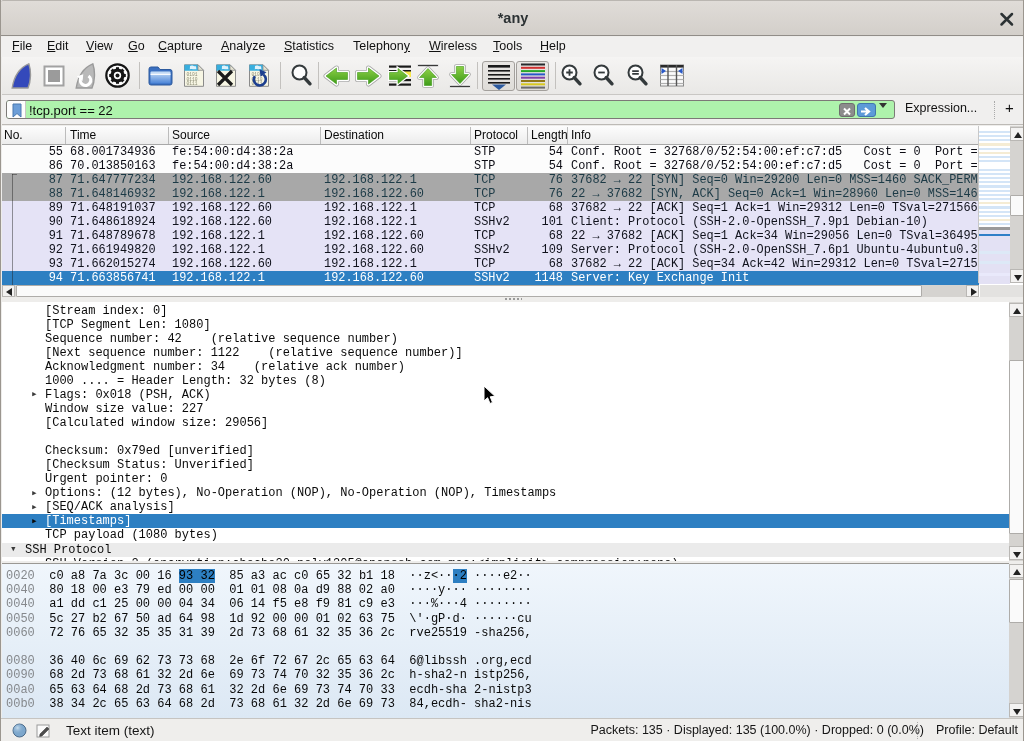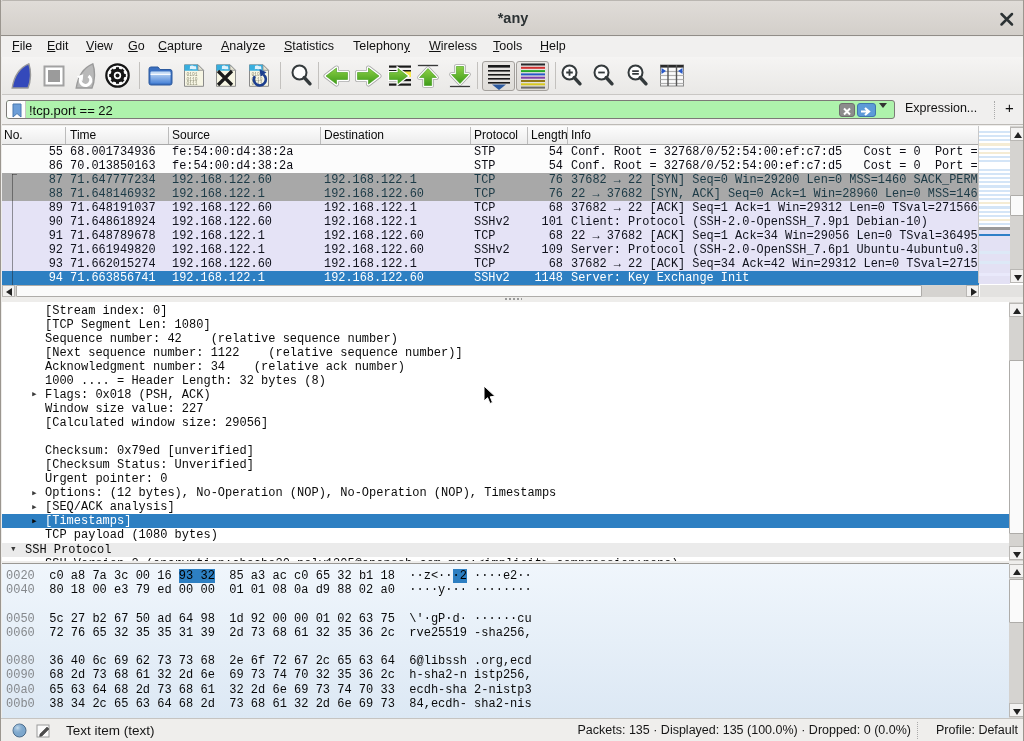--- a/index.html
+++ b/index.html
@@ -486,20 +486,21 @@
     <div class="arr up" style="left:3px;top:4px"></div>
   </div>
 <div class="sbth" style="left:1008px;top:360px;width:15px;height:174px"></div>
 <div class="sbtn" style="left:1008px;top:546px">
     <div class="arr dn" style="left:3px;top:5px"></div>
   </div>
 
 <div class="abs" id="hpane">
 <div class="hrow" style="top:5.0px"><span class="hoff">0020</span>  c0 a8 7a 3c 00 16 <span class="hsel">93 32</span>  85 a3 ac c0 65 32 b1 18  ··z&lt;··<span class="hsel">·2</span> ····e2··</div>
 <div class="hrow" style="top:19.2px"><span class="hoff">0040</span>  80 18 00 e3 79 ed 00 00  01 01 08 0a d9 88 02 a0  ····y··· ········</div>
+<div class="hrow" style="top:33.4px"><span class="hoff">0040</span>  a1 dd c1 25 00 00 04 34  06 14 f5 e8 f9 81 c9 e3  ···%···4 ········</div>
 <div class="hrow" style="top:47.6px"><span class="hoff">0050</span>  5c 27 b2 67 50 ad 64 98  1d 92 00 00 01 02 63 75  \'·gP·d· ······cu</div>
 <div class="hrow" style="top:61.8px"><span class="hoff">0060</span>  72 76 65 32 35 35 31 39  2d 73 68 61 32 35 36 2c  rve25519 -sha256,</div>
 <div class="hrow" style="top:90.2px"><span class="hoff">0080</span>  36 40 6c 69 62 73 73 68  2e 6f 72 67 2c 65 63 64  6@libssh .org,ecd</div>
 <div class="hrow" style="top:104.4px"><span class="hoff">0090</span>  68 2d 73 68 61 32 2d 6e  69 73 74 70 32 35 36 2c  h-sha2-n istp256,</div>
 <div class="hrow" style="top:118.6px"><span class="hoff">00a0</span>  65 63 64 68 2d 73 68 61  32 2d 6e 69 73 74 70 33  ecdh-sha 2-nistp3</div>
 <div class="hrow" style="top:132.8px"><span class="hoff">00b0</span>  38 34 2c 65 63 64 68 2d  73 68 61 32 2d 6e 69 73  84,ecdh- sha2-nis</div>
 </div>
 
 <div class="sb" style="left:1008px;top:564px;width:15px;height:154px"></div>
 <div class="sbtn" style="left:1008px;top:564px">
@@ -519,16 +520,16 @@
           <stop offset="0" stop-color="#cfe2f0" stop-opacity="0.9"></stop>
           <stop offset="1" stop-color="#7da7cc" stop-opacity="0"></stop>
         </radialGradient>
       </defs>
     </svg>
  <svg style="position:absolute;left:35px;top:4px" width="16" height="16" viewBox="0 0 16 16">
       <rect x="1" y="2" width="12" height="12" fill="#fbfbfb" stroke="#9a9a9a"></rect>
       <path d="M4 11 L11 4 L13 6 L6 13 L3.6 13.4 Z" fill="#4d4d4d" stroke="#333" stroke-width="0.5"></path>
     </svg>
  <span style="position:absolute;left:65px;top:3.5px;font-size:13.5px">Text item (text)</span>
- <span style="position:absolute;right:114px;top:4px">Packets: 135 · Displayed: 135 (100.0%) · Dropped: 0 (0.0%)</span>
+ <span style="position:absolute;right:101px;top:4px">Packets: 135 · Displayed: 135 (100.0%) · Dropped: 0 (0.0%)</span>
  <div style="position:absolute;left:916px;top:3px;width:1px;height:17px;border-left:1px dotted #aaa"></div>
  <span style="position:absolute;right:7px;top:4px">Profile: Default</span>
 </div>
 
 </body></html>

